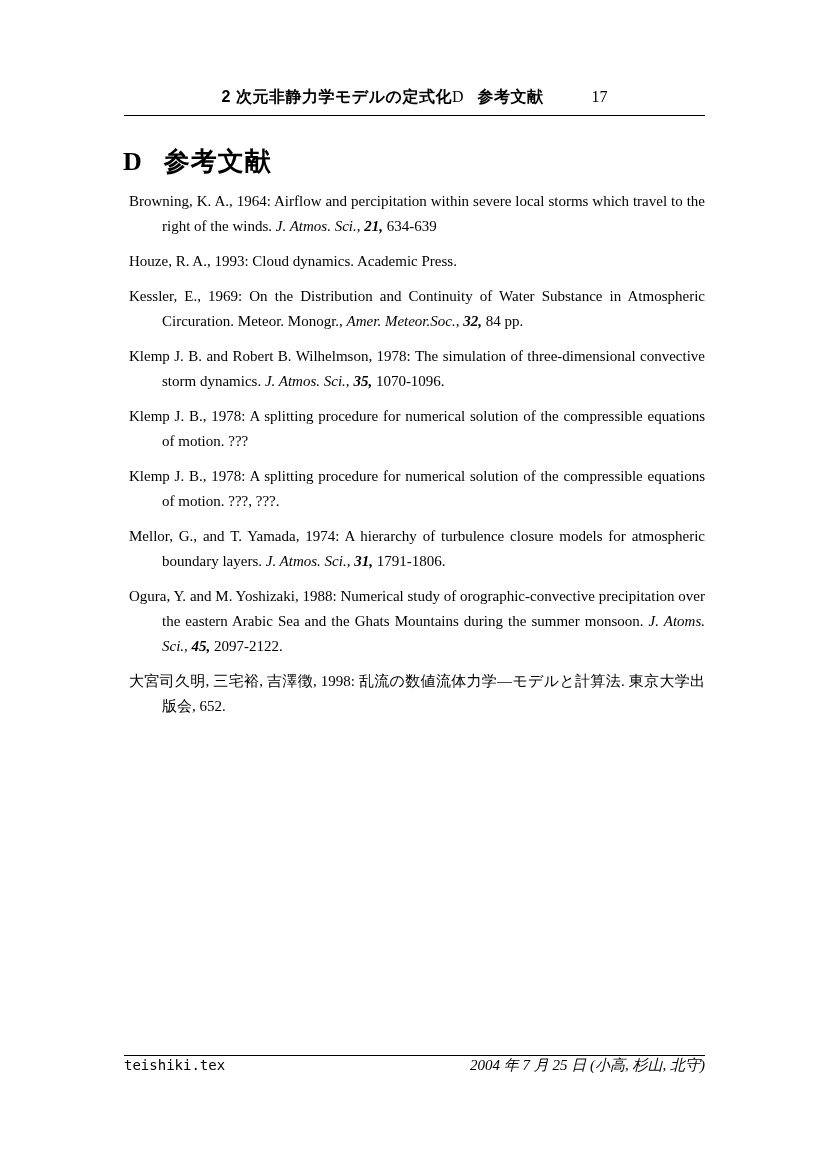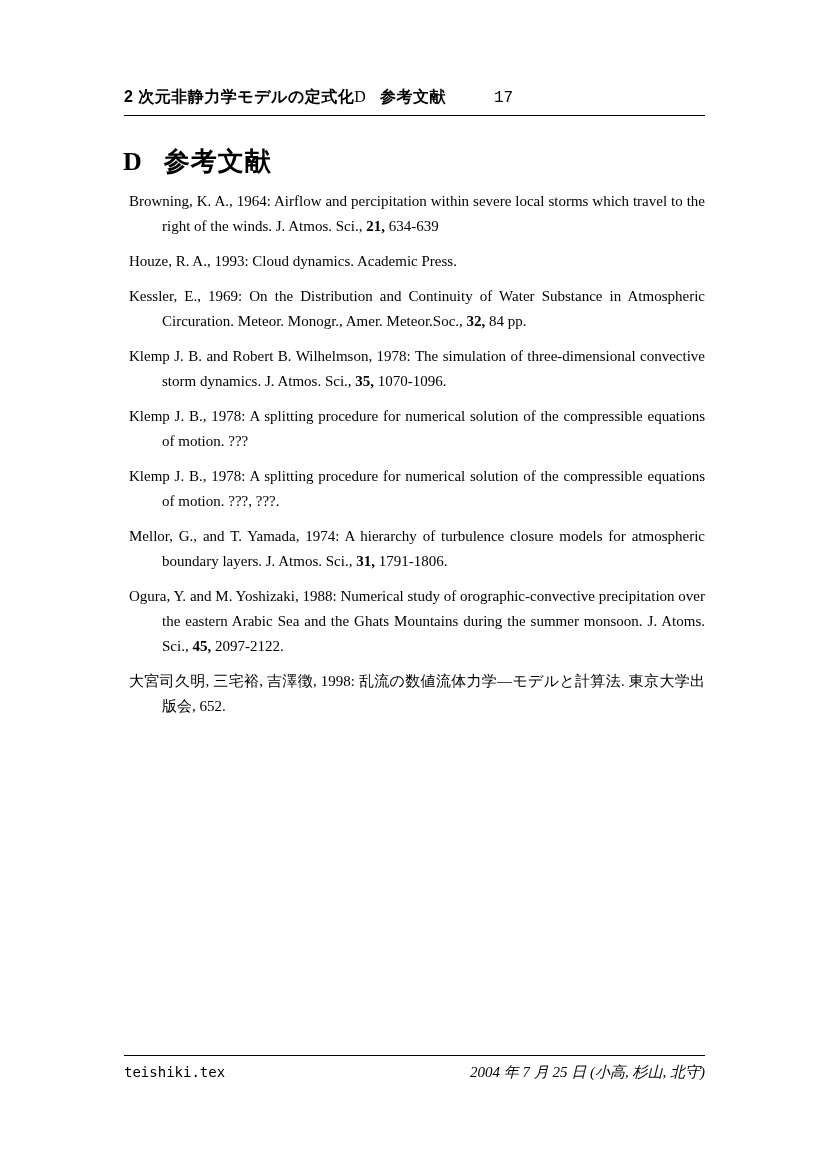--- a/index.html
+++ b/index.html
@@ -13,21 +13,21 @@
     overflow: hidden;
   }
 
   
   .running-header {
     position: absolute;
     left: 124px;
     width: 581px;
     top: 87px;
     display: flex;
-    justify-content: flex-start;
+    justify-content: center;
     align-items: baseline;
     border-bottom: 1.5px solid #000;
     padding-bottom: 7px;
     font-size: 16px;
   }
   .hdr-left {
     font-family: "Liberation Sans", "DejaVu Sans", sans-serif;
     font-weight: bold;
     letter-spacing: 0.5px;
   }
@@ -35,21 +35,21 @@
   .hdr-right .sec-label {
     font-family: "Liberation Serif", serif;
     margin-right: 14px;
   }
   .hdr-right .sec-title {
     font-family: "Liberation Sans", "DejaVu Sans", sans-serif;
     font-weight: bold;
     letter-spacing: 0.5px;
   }
   .hdr-right .page-num {
-    font-family: Liberation Mono, monospace;
+    font-family: Liberation Serif, serif;
     margin-left: 48px;
   }
 
   
   .section-title {
     position: absolute;
     left: 123px;
     top: 144px;
     margin: 0;
     font-size: 26px;
@@ -73,31 +73,30 @@
     top: 189px;
     font-size: 15px;
     line-height: 25px;
     text-align: justify;
   }
   .references p.ref {
     margin: 0 0 10px 0;
     padding-left: 33px;
     text-indent: -33px;
   }
-  .references .i { }
-  .references .b { font-weight: bold; }
+  .references .i { font-style: italic; }
+  .references .b { font-weight: bold; font-style: italic; }
 
   
   .running-footer {
     position: absolute;
     left: 124px;
     width: 581px;
     top: 1055px;
     border-top: 1.5px solid #000;
-    padding-top: 7px;
     display: flex;
     justify-content: space-between;
     align-items: baseline;
     font-size: 15px;
   }
   .ftr-left {
     font-family: "DejaVu Sans Mono", "Liberation Mono", monospace;
     font-size: 14px;
   }
   .ftr-right { font-family: "Liberation Serif", serif; font-style: italic; }

